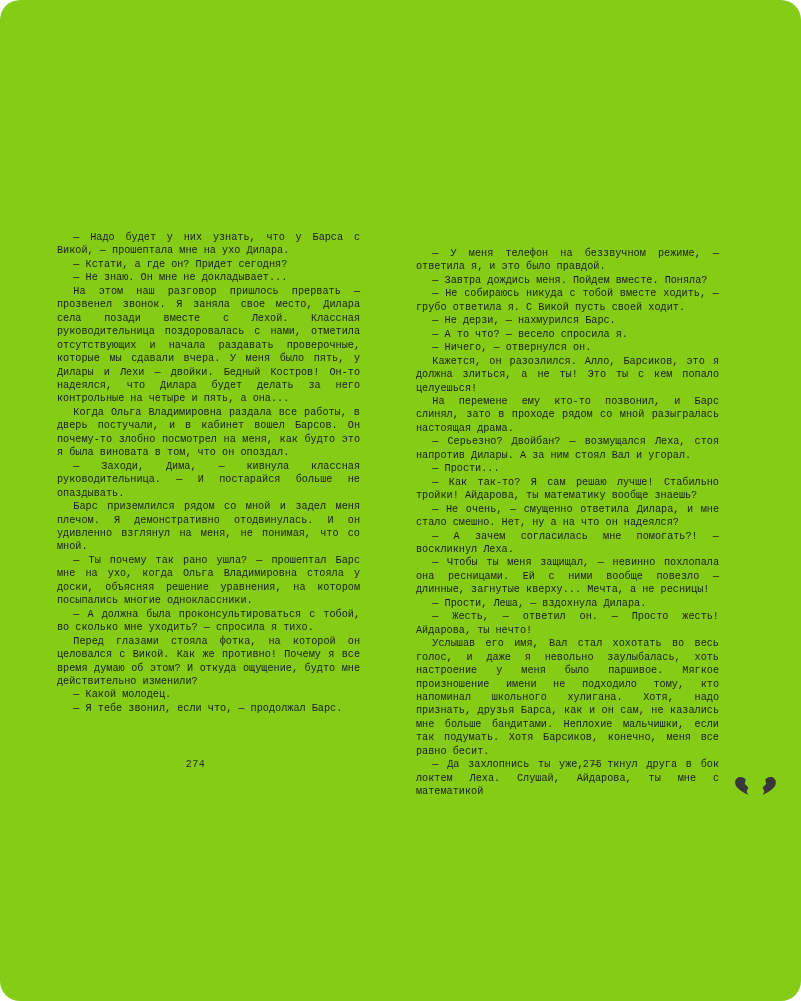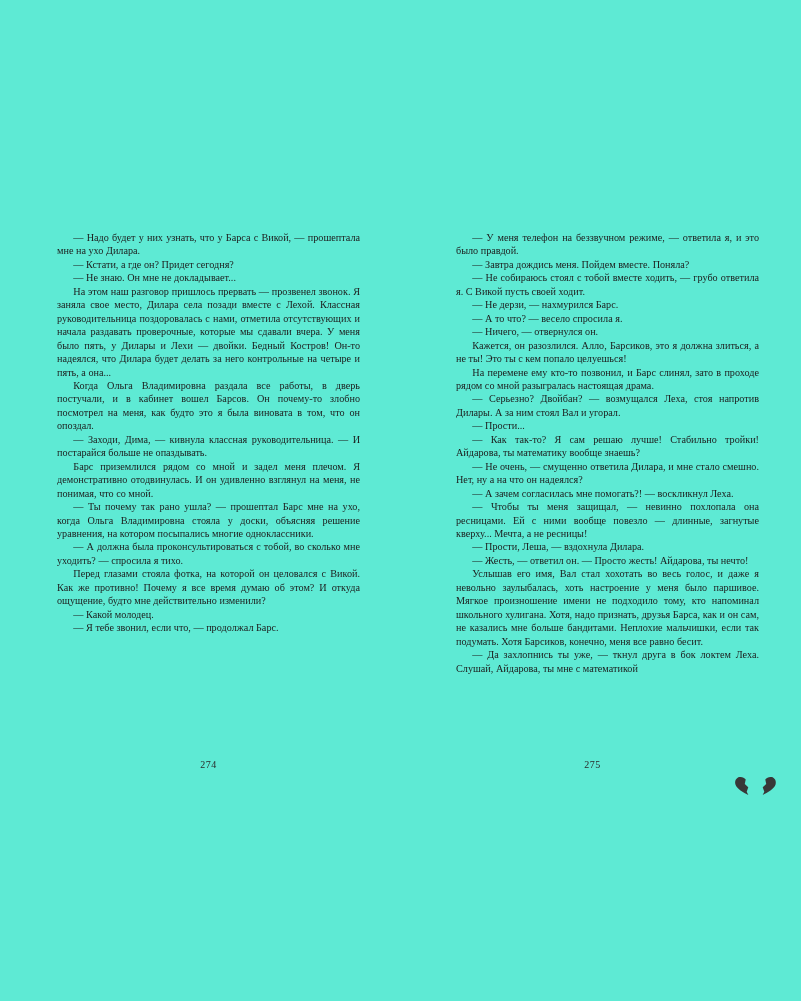--- a/index.html
+++ b/index.html
@@ -4,51 +4,52 @@
 <style>
   html, body {
     margin: 0;
     padding: 0;
     background: #ffffff;
   }
   .spread {
     position: relative;
     width: 801px;
     height: 1001px;
-    background: #5eead4;
+    background: #84cc16;
     overflow: hidden;
-    font-family: Liberation Serif, serif;
+    font-family: Liberation Mono, monospace;
     color: #1c1c1c;
+    border-radius: 20px;
   }
   .text-column {
     position: absolute;
     top: 231px;
     width: 303px;
     font-size: 10.2px;
     line-height: 13.45px;
     text-align: justify;
     hyphens: auto;
     -webkit-hyphens: auto;
   }
   .text-column-left  { left: 57px;  }
-  .text-column-right { left: 456px; }
+  .text-column-right { left: 416px; margin-top: 16px; }
   .para {
     margin: 0;
     text-indent: 1.6em;
   }
   .page-number {
     position: absolute;
     top: 759px;
     width: 303px;
     text-align: center;
     font-size: 10px;
     letter-spacing: 0.5px;
     color: #2a2a2a;
   }
-  .page-number-left  { left: 57px;  }
+  .page-number-left  { left: 44px;  }
   .page-number-right { left: 441px; }
   .heart-decoration {
     position: absolute;
     left: 732px;
     top: 770px;
     width: 48px;
     height: 32px;
   }
 </style>
 </head>
@@ -67,21 +68,21 @@
       <p class="para">— Ты почему так рано ушла? — прошептал Барс мне на ухо, когда Ольга Владимировна стояла у доски, объясняя решение уравнения, на котором посыпались многие одноклассники.</p>
       <p class="para">— А должна была проконсультироваться с тобой, во сколько мне уходить? — спросила я тихо.</p>
       <p class="para">Перед глазами стояла фотка, на которой он целовался с Викой. Как же противно! Почему я все время думаю об этом? И откуда ощущение, будто мне действительно изменили?</p>
       <p class="para">— Какой молодец.</p>
       <p class="para">— Я тебе звонил, если что, — продолжал Барс.</p>
     </div>
 
   <div class="text-column text-column-right">
       <p class="para">— У меня телефон на беззвучном режиме, — ответила я, и это было правдой.</p>
       <p class="para">— Завтра дождись меня. Пойдем вместе. Поняла?</p>
-      <p class="para">— Не собираюсь стоял с тобой вместе ходить, — грубо ответила я. С Викой пусть своей ходит.</p>
+      <p class="para">— Не собираюсь никуда с тобой вместе ходить, — грубо ответила я. С Викой пусть своей ходит.</p>
       <p class="para">— Не дерзи, — нахмурился Барс.</p>
       <p class="para">— А то что? — весело спросила я.</p>
       <p class="para">— Ничего, — отвернулся он.</p>
       <p class="para">Кажется, он разозлился. Алло, Барсиков, это я должна злиться, а не ты! Это ты с кем попало целуешься!</p>
       <p class="para">На перемене ему кто-то позвонил, и Барс слинял, зато в проходе рядом со мной разыгралась настоящая драма.</p>
       <p class="para">— Серьезно? Двойбан? — возмущался Леха, стоя напротив Дилары. А за ним стоял Вал и угорал.</p>
       <p class="para">— Прости...</p>
       <p class="para">— Как так-то? Я сам решаю лучше! Стабильно тройки! Айдарова, ты математику вообще знаешь?</p>
       <p class="para">— Не очень, — смущенно ответила Дилара, и мне стало смешно. Нет, ну а на что он надеялся?</p>
       <p class="para">— А зачем согласилась мне помогать?! — воскликнул Леха.</p>

